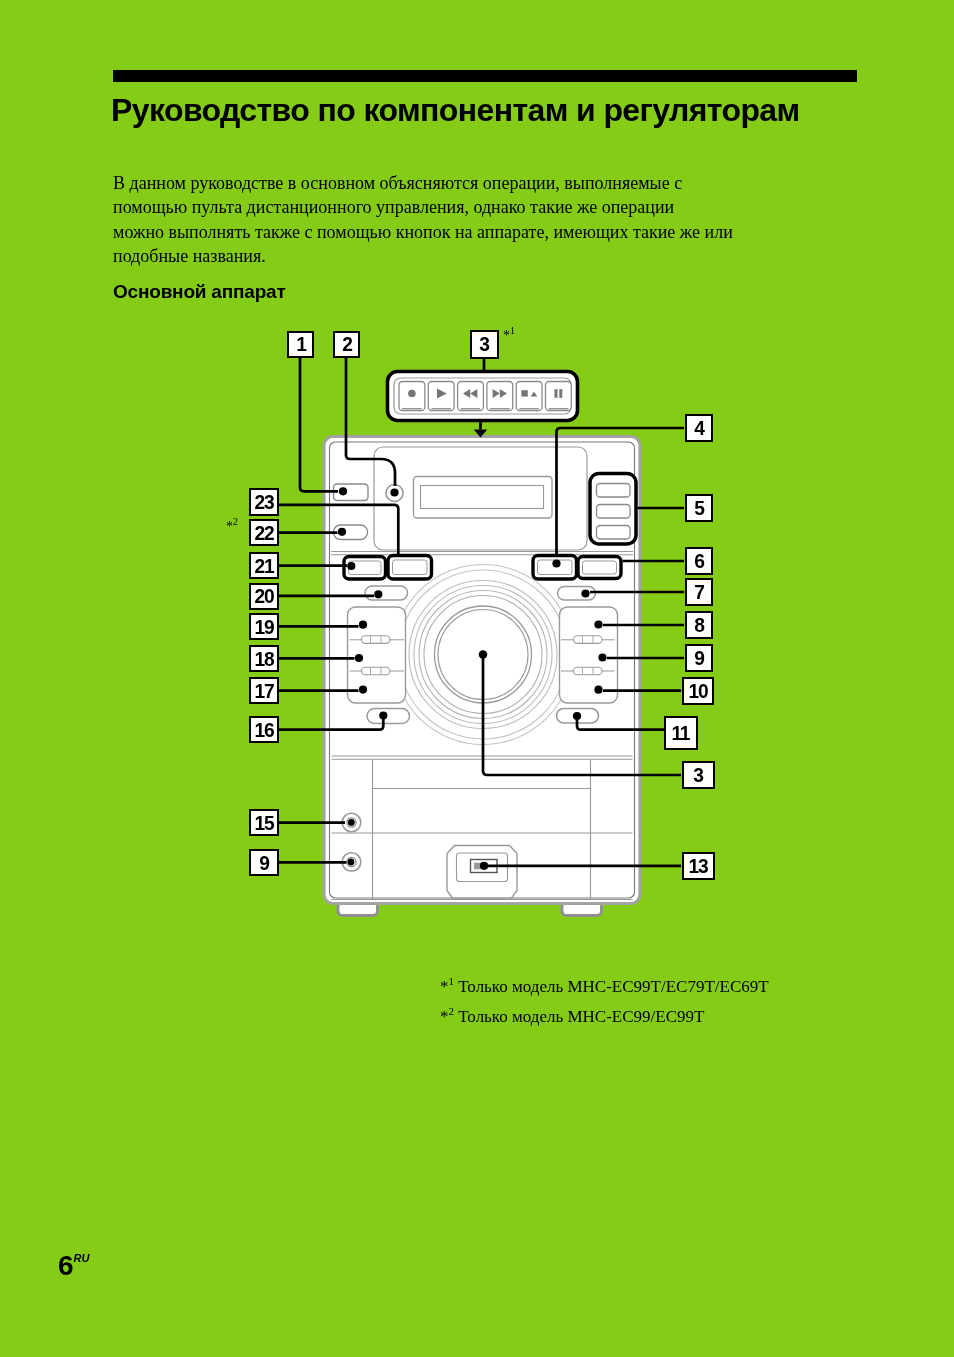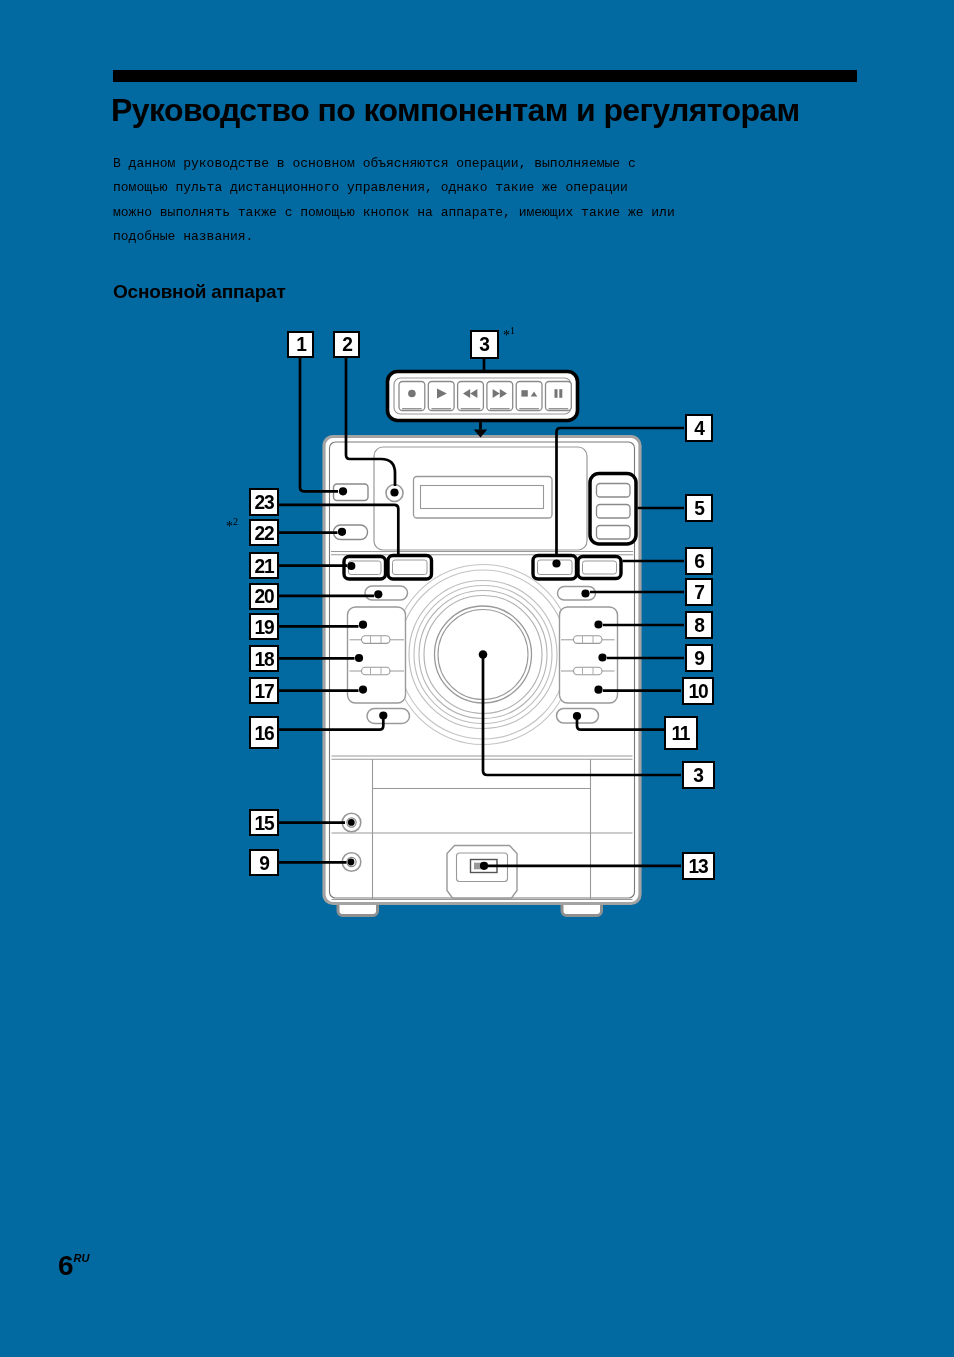--- a/index.html
+++ b/index.html
@@ -1,29 +1,29 @@
 <!DOCTYPE html>
 <html><head>
 <meta charset="utf-8">
 <style>
   html,body{margin:0;padding:0;background:#e8e8e8;}
   .page{
-    position:relative;width:954px;height:1357px;background:#0369a1;
+    position:relative;width:954px;height:1357px;background:#84cc16;
     font-family:"Liberation Sans",sans-serif;color:#000;overflow:hidden;
     margin:0 auto;
   }
   .abs{position:absolute;}
   .topbar{left:113px;top:70px;width:744px;height:12px;background:#000;}
   .title{
     left:111px;top:92px;width:760px;
     font-size:32px;font-weight:bold;letter-spacing:-0.6px;
     font-family:"Liberation Sans",sans-serif;white-space:nowrap;
   }
-  .intro{left:113px;top:152px;width:720px;font-family:Liberation Mono, monospace;
-    font-size:13px;line-height:24.4px;}
+  .intro{left:113px;top:171px;width:720px;font-family:Liberation Serif, serif;
+    font-size:18px;line-height:24.4px;}
   .intro div{white-space:nowrap;}
   .sectionhead{left:113px;top:281px;font-size:19px;font-weight:bold;letter-spacing:-0.2px;}
   svg.diagram{left:0;top:0;width:954px;height:1357px;}
   .co{
     position:absolute;box-sizing:border-box;border:2.6px solid #000;background:#fff;
     display:flex;align-items:center;justify-content:center;
     font-weight:bold;font-size:20px;letter-spacing:-1.2px;line-height:1;
     font-family:"Liberation Sans",sans-serif;z-index:3;
   }
   .co span{transform:scaleX(.96);}
@@ -300,21 +300,21 @@
     </div>
   <div class="co" style="left:681.5px;top:852px;width:33.5px;height:27.5px">
       <span>13</span>
     </div>
   <div class="co" style="left:248.5px;top:849px;width:30px;height:27px">
       <span>9</span>
     </div>
   <div class="co" style="left:248.5px;top:809px;width:30px;height:27px">
       <span>15</span>
     </div>
-  <div class="co" style="left:248.5px;top:716px;width:30px;height:33px">
+  <div class="co" style="left:248.5px;top:716px;width:30px;height:27px">
       <span>16</span>
     </div>
   <div class="co" style="left:248.5px;top:677px;width:30px;height:27px">
       <span>17</span>
     </div>
   <div class="co" style="left:248.5px;top:645px;width:30px;height:27px">
       <span>18</span>
     </div>
   <div class="co" style="left:248.5px;top:613px;width:30px;height:27px">
       <span>19</span>
@@ -328,18 +328,28 @@
   <div class="co" style="left:248.5px;top:519px;width:30px;height:27px">
       <span>22</span>
     </div>
   <div class="co" style="left:248.5px;top:487.5px;width:30px;height:28px">
       <span>23</span>
     </div>
 
   <div class="ref" style="left:503px;top:325px"><span>*</span><sup>1</sup></div>
   <div class="ref" style="left:226px;top:516px"><span>*</span><sup>2</sup></div>
 
+  <div class="abs footnotes">
+    <div>
+      <span class="fstar">*</span><sup>1</sup>
+      <span>Только модель MHC-EC99T/EC79T/EC69T</span>
+    </div>
+    <div>
+      <span class="fstar">*</span><sup>2</sup>
+      <span>Только модель MHC-EC99/EC99T</span>
+    </div>
+  </div>
 
   <div class="abs pagenum">
     <span>6</span><sup>RU</sup>
   </div>
 
 </div>
 
 </body></html>

